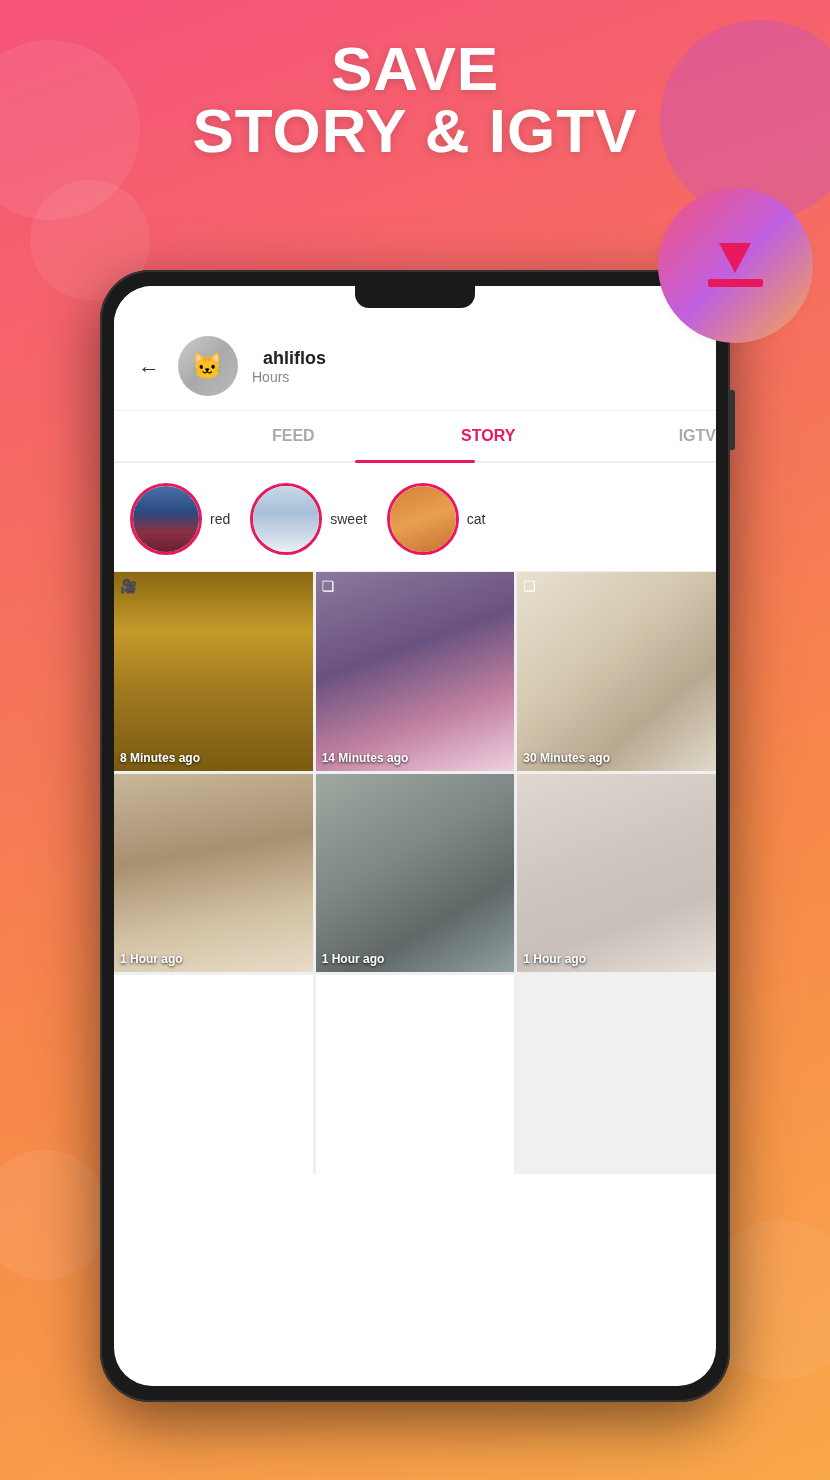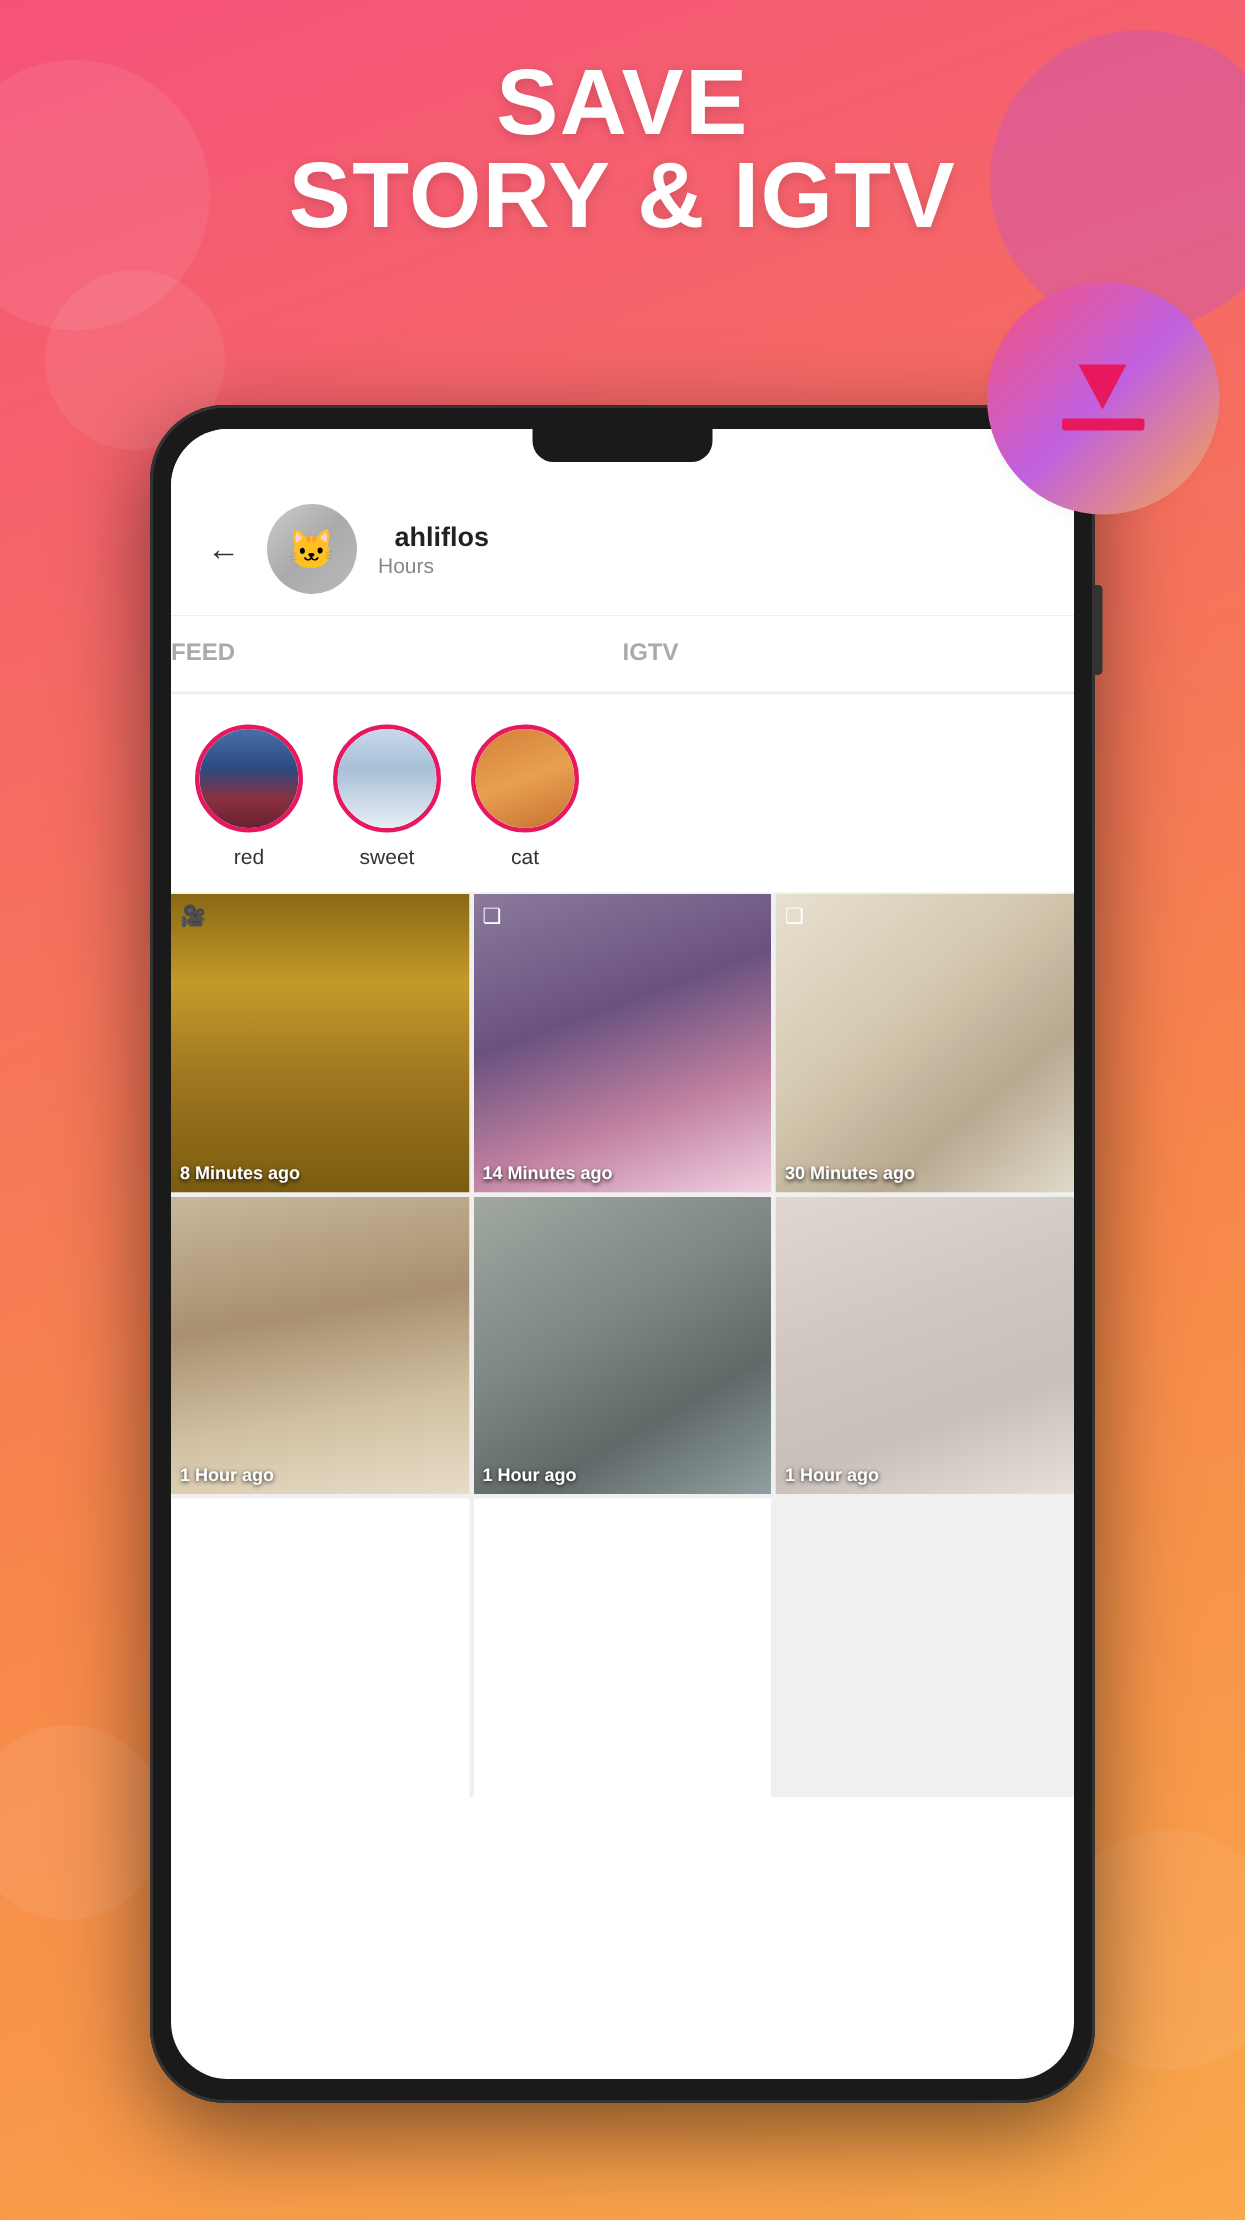--- a/index.html
+++ b/index.html
@@ -211,21 +211,21 @@
     }
 
     
     .tabs {
       display: flex;
       background: white;
       border-bottom: 2px solid #eee;
     }
     .tab {
       flex: 1;
-      text-align: left;
+      text-align: right;
       padding: 16px 0;
       font-size: 16px;
       font-weight: 600;
       color: #aaa;
       cursor: pointer;
       position: relative;
     }
     .tab.active {
       color: #e8185e;
     }
@@ -243,21 +243,21 @@
     
     .story-row {
       display: flex;
       padding: 20px 16px 16px;
       gap: 20px;
       background: white;
       border-bottom: 1px solid #eee;
     }
     .story-item {
       display: flex;
-      flex-direction: column;
+      flex-direction: row;
       align-items: center;
       gap: 8px;
     }
     .story-circle {
       width: 72px;
       height: 72px;
       border-radius: 50%;
       border: 3px solid #e8185e;
       overflow: hidden;
       display: flex;
@@ -403,20 +403,23 @@
         <div class="profile-info">
           <span class="profile-name">ahliflos</span>
           <span class="profile-subname">Hours</span>
         </div>
       </div>
 
       <div class="tabs">
         <div class="tab">
           <span>FEED</span>
         </div>
+        <div class="tab active">
+          <span>STORY</span>
+        </div>
         <div class="tab">
           <span>IGTV</span>
         </div>
       </div>
 
       <div class="story-row">
         <div class="story-item">
           <div class="story-circle">
             <div class="sc-mountain"></div>
           </div>

